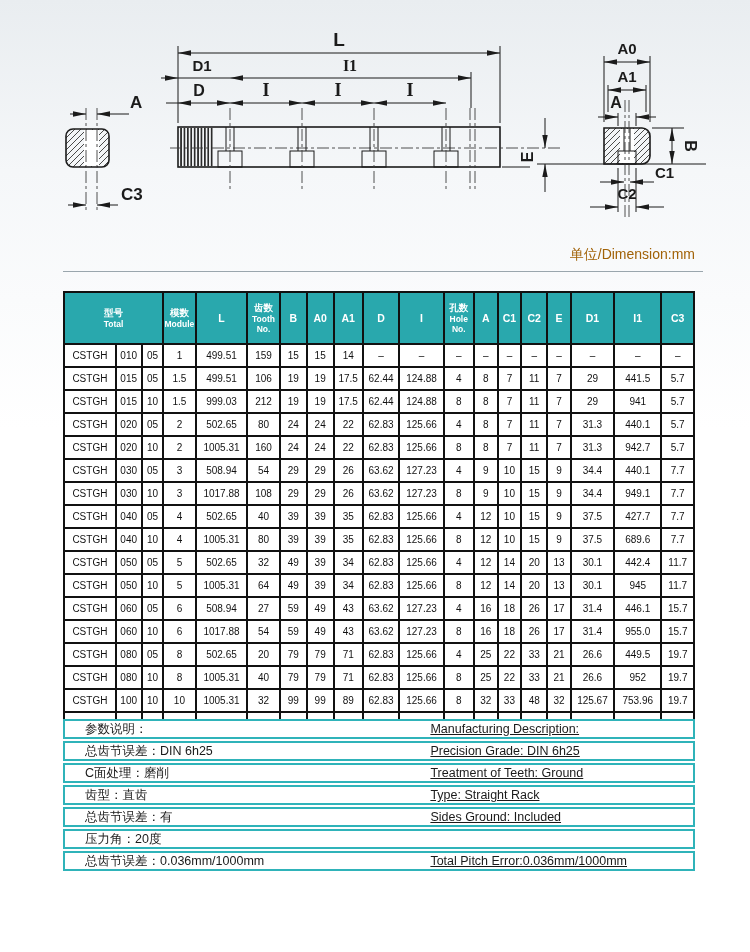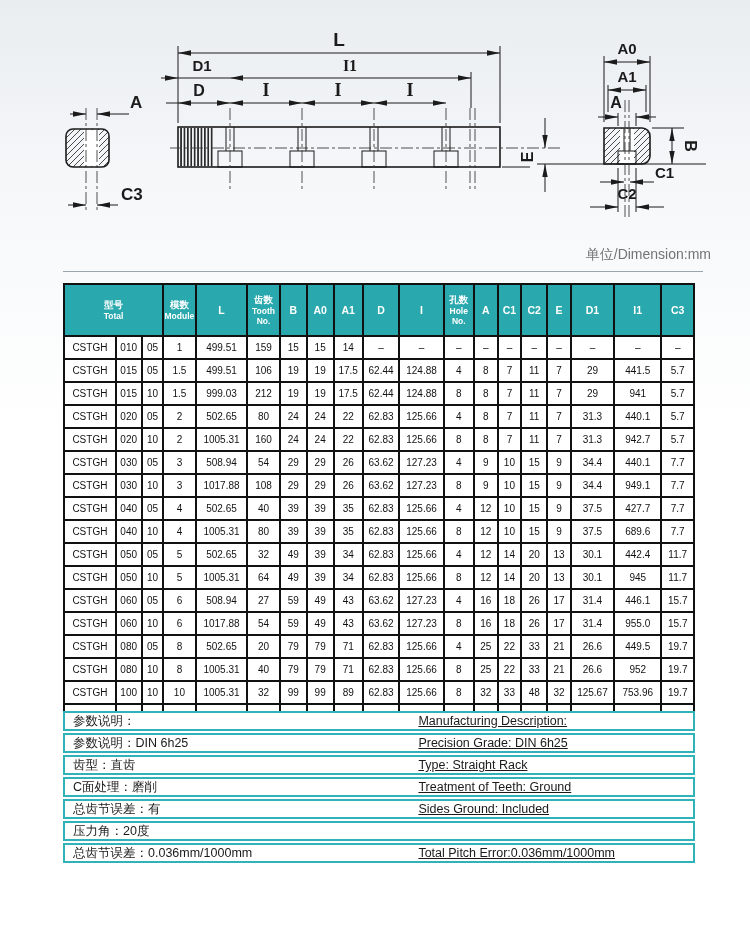--- a/index.html
+++ b/index.html
@@ -2,44 +2,44 @@
 <html><head>
 <meta charset="utf-8">
 <style>
   html,body{margin:0;padding:0;}
   body{
     width:750px;height:952px;
     font-family:"Liberation Sans", sans-serif;
     background:linear-gradient(180deg,#e9edf0 0%,#f5f7f9 18%,#ffffff 45%);
     position:relative;overflow:hidden;color:#1b1b1b;
   }
-  .content{position:absolute;left:63px;width:632px;}
+  .content{position:absolute;left:63px;width:632px;margin-top:8px;}
   svg text{font-family:"Liberation Sans", sans-serif;fill:#1b1b1b;}
   svg .serifI{font-family:"Liberation Serif", serif;}
   .outline{fill:none;stroke:#1b1b1b;stroke-width:1.6;}
   .thin{fill:none;stroke:#1b1b1b;stroke-width:1;}
   .cl{fill:none;stroke:#3c3c3c;stroke-width:0.9;stroke-dasharray:12 3 3 3;}
   
-  #units-row{position:absolute;left:79px;top:246px;width:632px;text-align:right;
-    font-size:14px;color:#737373;}
+  #units-row{position:absolute;left:63px;top:246px;width:632px;text-align:right;
+    font-size:14px;color:#a16207;}
   #units-rule{position:absolute;left:63px;top:271px;width:640px;border-top:1px solid #9aa6ad;}
   
   #main-table-wrap{top:283px;}
   table.dim{border-collapse:collapse;table-layout:fixed;width:632px;background:#fff;}
   table.dim th,table.dim td{border:2px solid #111;text-align:center;vertical-align:middle;padding:0;}
   table.dim th{background:#29a8ad;color:#fff;height:50px;font-weight:bold;}
   table.dim th div{line-height:1.2;font-size:8.5px;}
   table.dim th div.zh{font-size:9.5px;}
   table.dim th.single div{font-size:10.5px;}
   table.dim td{height:21px;font-size:10px;color:#111;}
   
   #spec-wrap{top:711px;}
   .spec-row{border:2px solid #2fb3b9;background:#fff;margin-bottom:2px;
     display:flex;align-items:center;height:16px;font-size:12.5px;color:#1a1a1a;}
-  .spec-cn{width:55%;padding-left:8px;white-space:nowrap;overflow:hidden;}
+  .spec-cn{width:55%;padding-left:20px;white-space:nowrap;overflow:hidden;}
   .spec-en{flex:1;white-space:nowrap;overflow:hidden;text-decoration:underline;}
 </style>
 </head>
 <body>
 
 <svg width="750" height="240" viewBox="0 0 750 240" style="position:absolute;left:0;top:0;">
   <defs>
     <pattern id="hatch" width="6" height="6" patternUnits="userSpaceOnUse">
       <path d="M-1,7 L7,-1 M-1,1 L1,-1 M5,7 L7,5" stroke="#4a4a4a" stroke-width="1" fill="none"></path>
     </pattern>
@@ -603,30 +603,30 @@
       </tbody>
   </table>
 </div>
 
 <div class="content" id="spec-wrap" style="position:absolute;">
     <div class="spec-row">
       <div class="spec-cn">参数说明：</div>
       <div class="spec-en">Manufacturing Description:</div>
     </div>
     <div class="spec-row">
-      <div class="spec-cn">参数说明：DIN 6h25</div>
+      <div class="spec-cn">总齿节误差：DIN 6h25</div>
       <div class="spec-en">Precision Grade: DIN 6h25</div>
+    </div>
+    <div class="spec-row">
+      <div class="spec-cn">C面处理：磨削</div>
+      <div class="spec-en">Treatment of Teeth: Ground</div>
     </div>
     <div class="spec-row">
       <div class="spec-cn">齿型：直齿</div>
       <div class="spec-en">Type: Straight Rack</div>
-    </div>
-    <div class="spec-row">
-      <div class="spec-cn">C面处理：磨削</div>
-      <div class="spec-en">Treatment of Teeth: Ground</div>
     </div>
     <div class="spec-row">
       <div class="spec-cn">总齿节误差：有</div>
       <div class="spec-en">Sides Ground: Included</div>
     </div>
     <div class="spec-row">
       <div class="spec-cn">压力角：20度</div>
     </div>
     <div class="spec-row">
       <div class="spec-cn">总齿节误差：0.036mm/1000mm</div>

